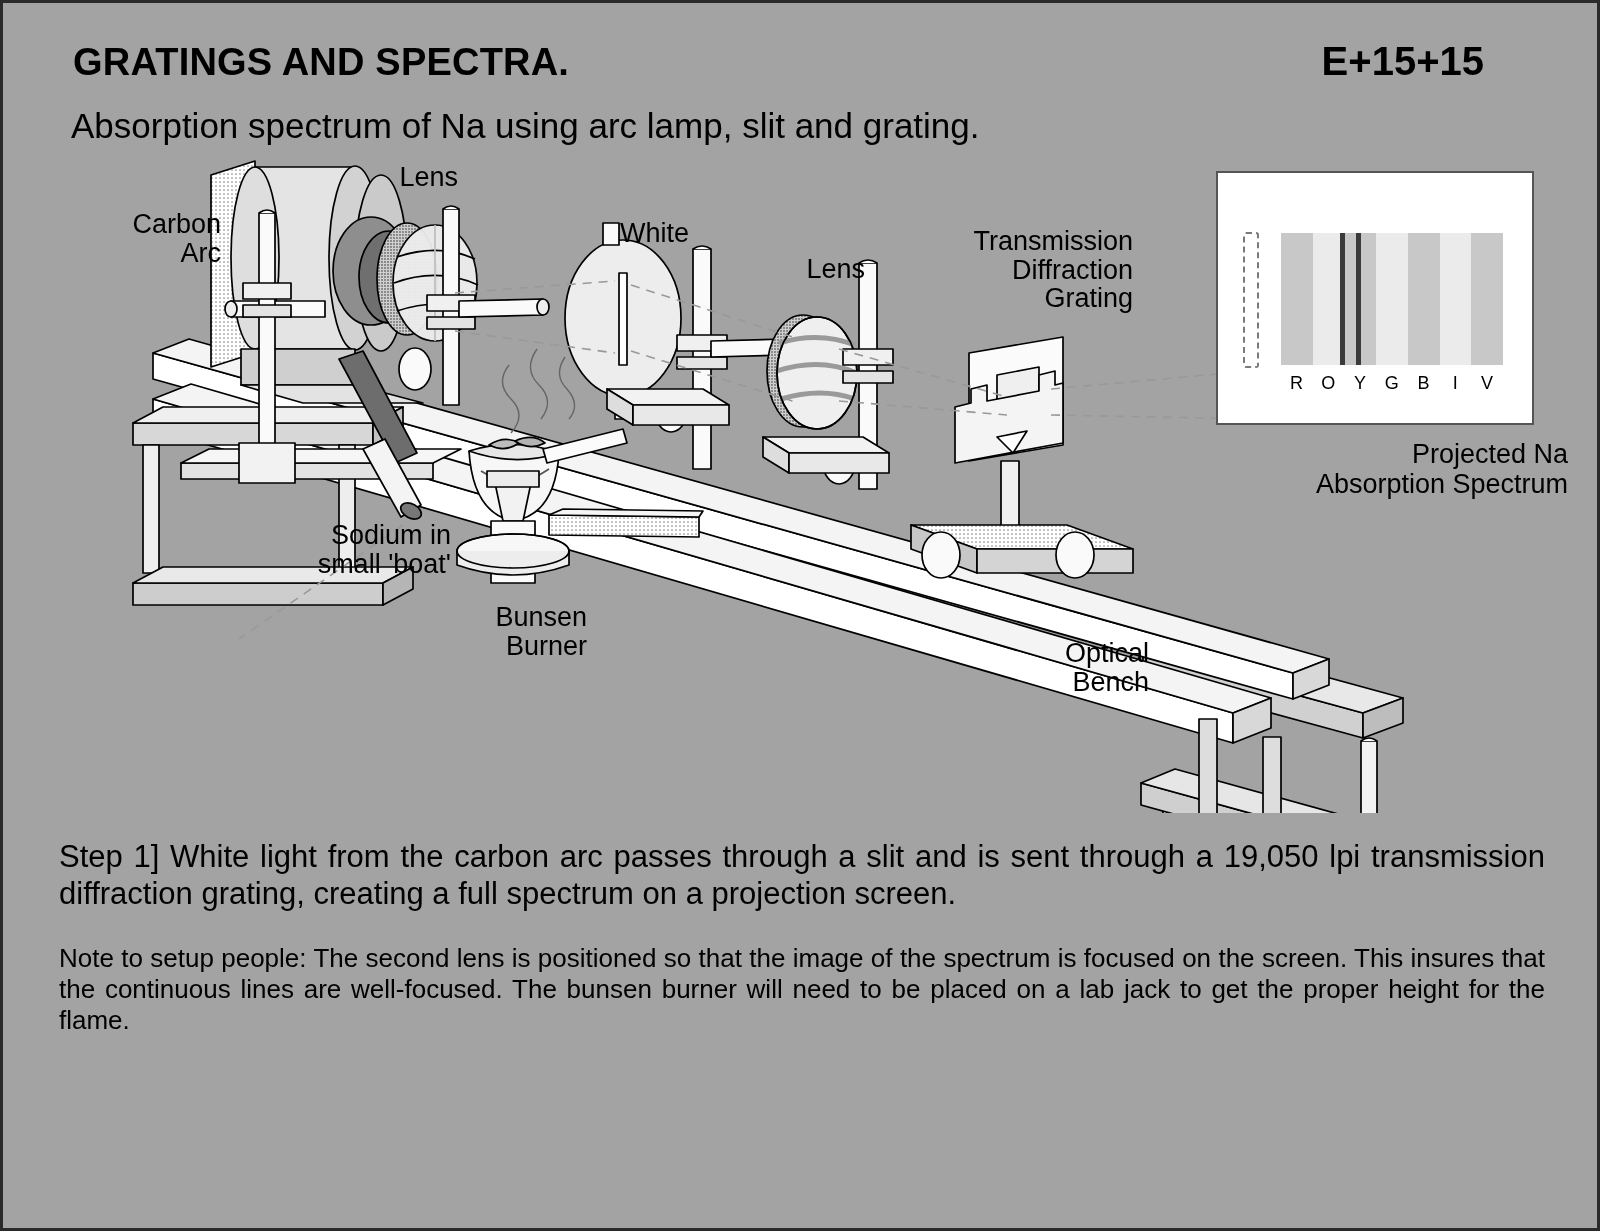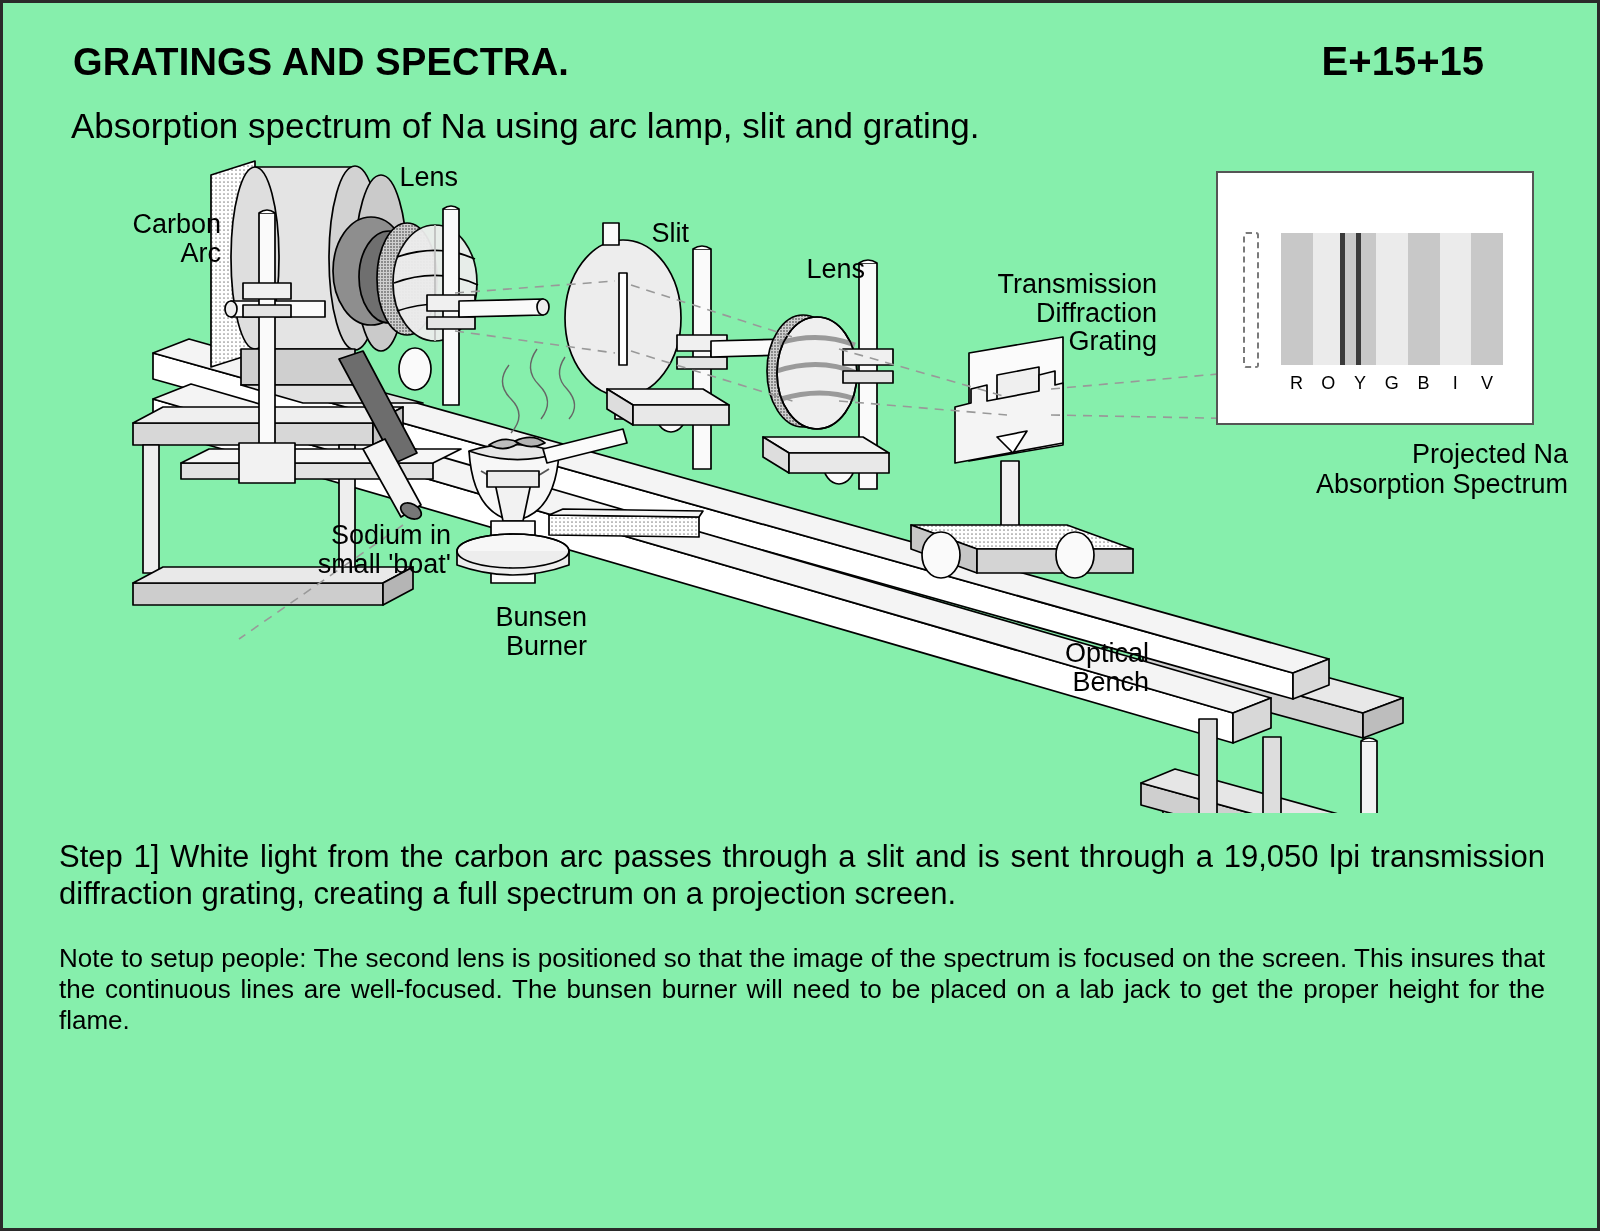--- a/index.html
+++ b/index.html
@@ -1,17 +1,17 @@
 <!DOCTYPE html>
 <html><head>
 <meta charset="utf-8">
 <style>
   html,body{margin:0;padding:0;background:#fff;}
   body{width:1600px;height:1231px;font-family:"Liberation Sans",sans-serif;color:#000;}
-  #page{position:relative;width:1600px;height:1231px;box-sizing:border-box;border:3px solid #2a2a2a;background:#86efac;overflow:hidden;}
+  #page{position:relative;width:1600px;height:1231px;box-sizing:border-box;border:3px solid #2a2a2a;background:#a3a3a3;overflow:hidden;}
 
   
   #title{position:absolute;left:70px;top:38px;font-size:38px;font-weight:bold;letter-spacing:.2px;}
   #code{position:absolute;right:113px;top:36px;font-size:40px;font-weight:bold;}
   #subtitle{position:absolute;left:68px;top:103px;font-size:35px;}
 
   
   #diagram{position:absolute;left:0;top:150px;width:1600px;height:660px;}
   #diagram svg{display:block;}
 
@@ -268,23 +268,23 @@
           <path d="M1048 236 L1360 208"></path>
           <path d="M1048 262 L1360 268"></path>
           <path d="M400 372 L236 486"></path>
         </g>
 
       </g>
     </svg>
 
     <div class="lbl" style="left:98px;top:57px;width:120px;">Carbon<br>Arc</div>
     <div class="lbl" style="left:345px;top:10px;width:110px;">Lens</div>
-    <div class="lbl" style="left:606px;top:66px;width:80px;">Slit</div>
+    <div class="lbl" style="left:606px;top:66px;width:80px;">White</div>
     <div class="lbl" style="left:762px;top:102px;width:100px;">Lens</div>
-    <div class="lbl" style="left:914px;top:74px;width:240px;margin-top:43px;">Transmission<br>Diffraction<br>Grating</div>
+    <div class="lbl" style="left:890px;top:74px;width:240px;">Transmission<br>Diffraction<br>Grating</div>
     <div class="lbl" style="left:262px;top:368px;width:186px;">Sodium in<br>small 'boat'</div>
     <div class="lbl" style="left:424px;top:434px;width:160px;margin-top:16px;">Bunsen<br>Burner</div>
     <div class="lbl" style="left:1006px;top:486px;width:140px;">Optical<br>Bench</div>
   </div>
 
   <div id="specpanel">
     <div id="dashbox"></div>
     <div id="specstrip">
         <div class="band" style="flex: 1 1 0%; background: rgb(200, 200, 200);"></div>
         <div class="band" style="flex: 1 1 0%; background: rgb(235, 235, 235);"></div>

